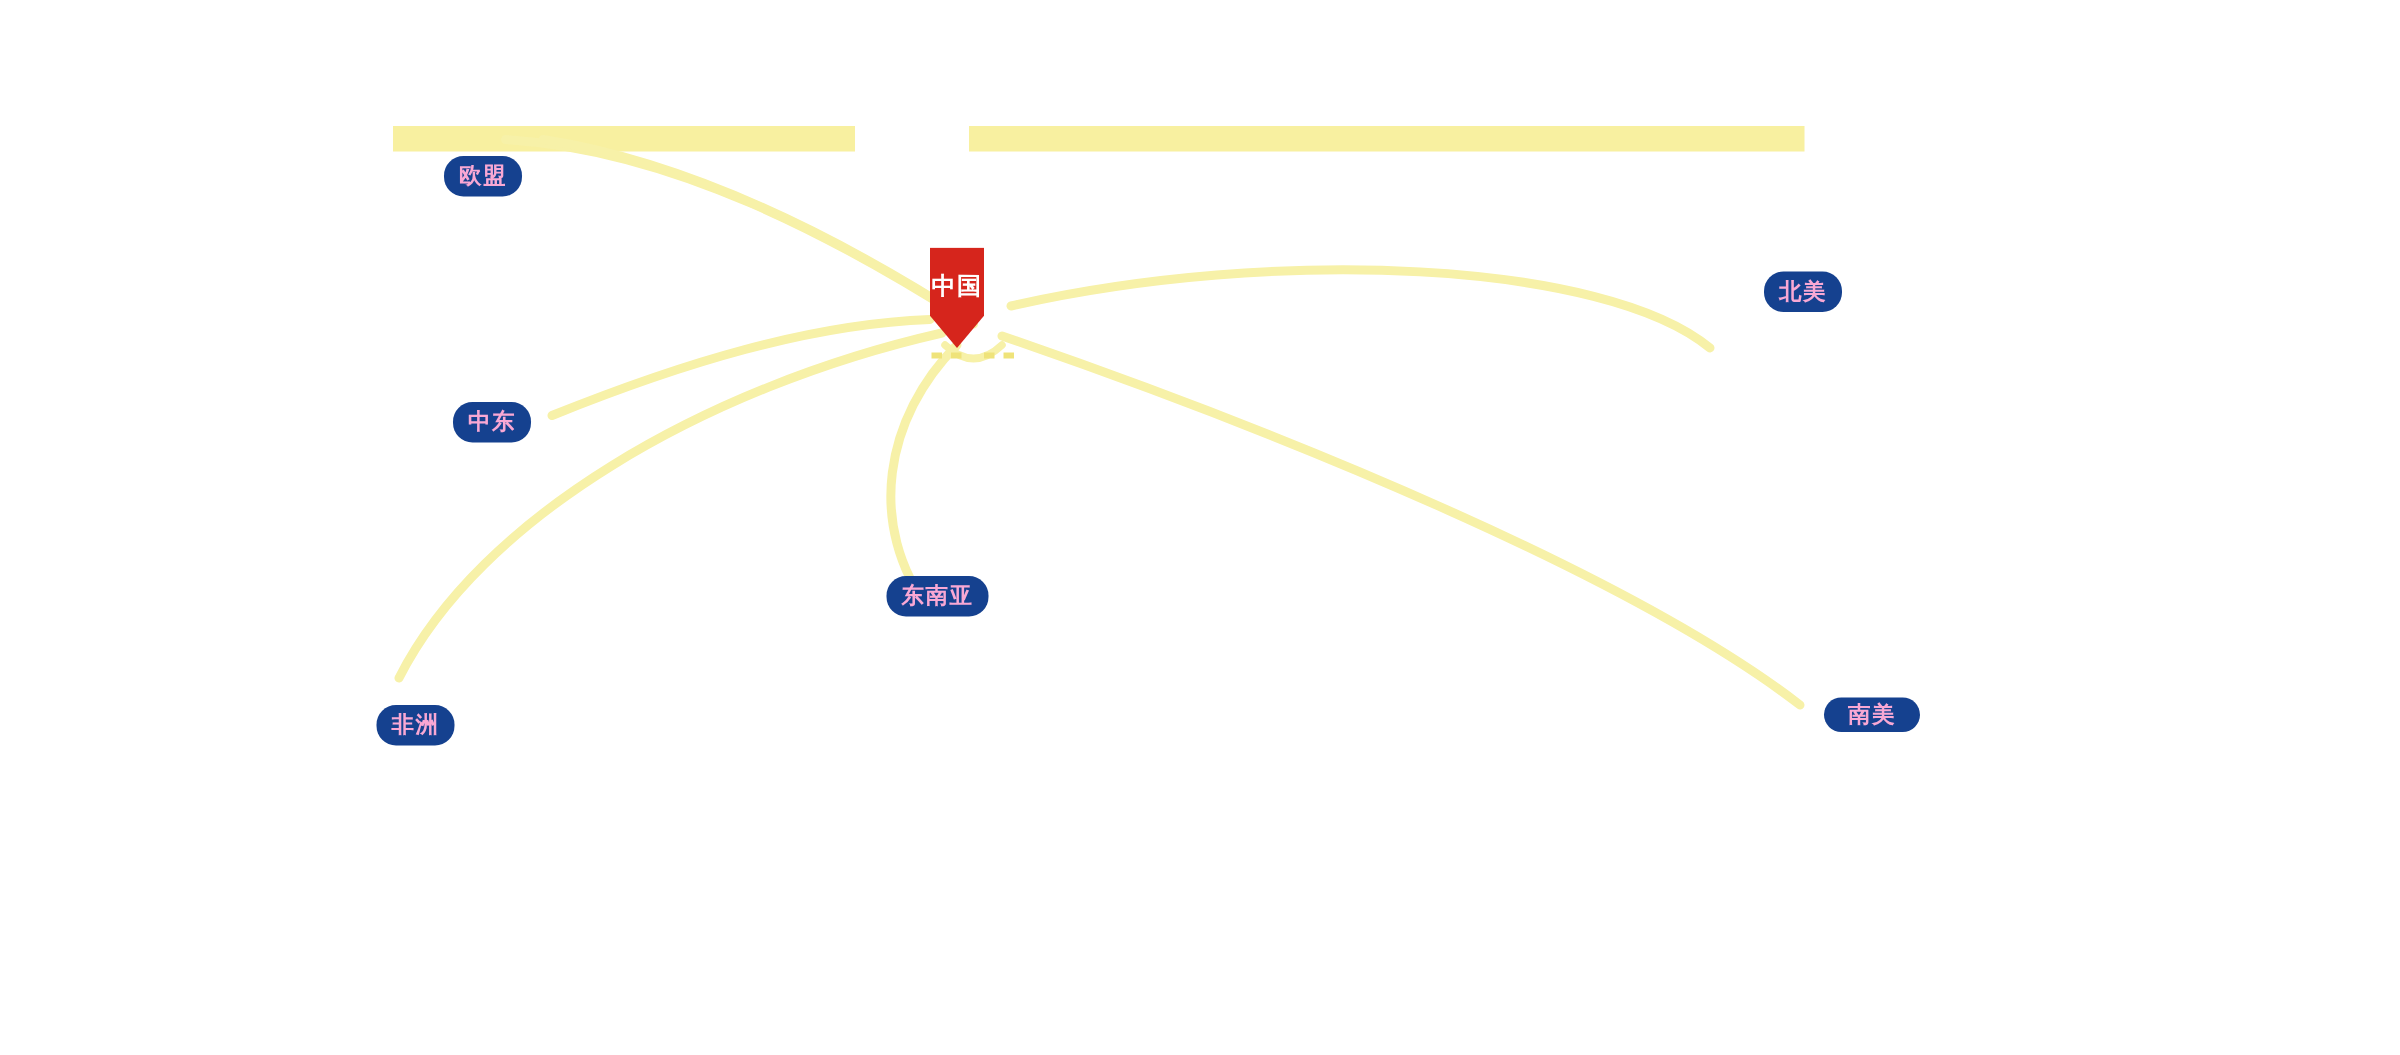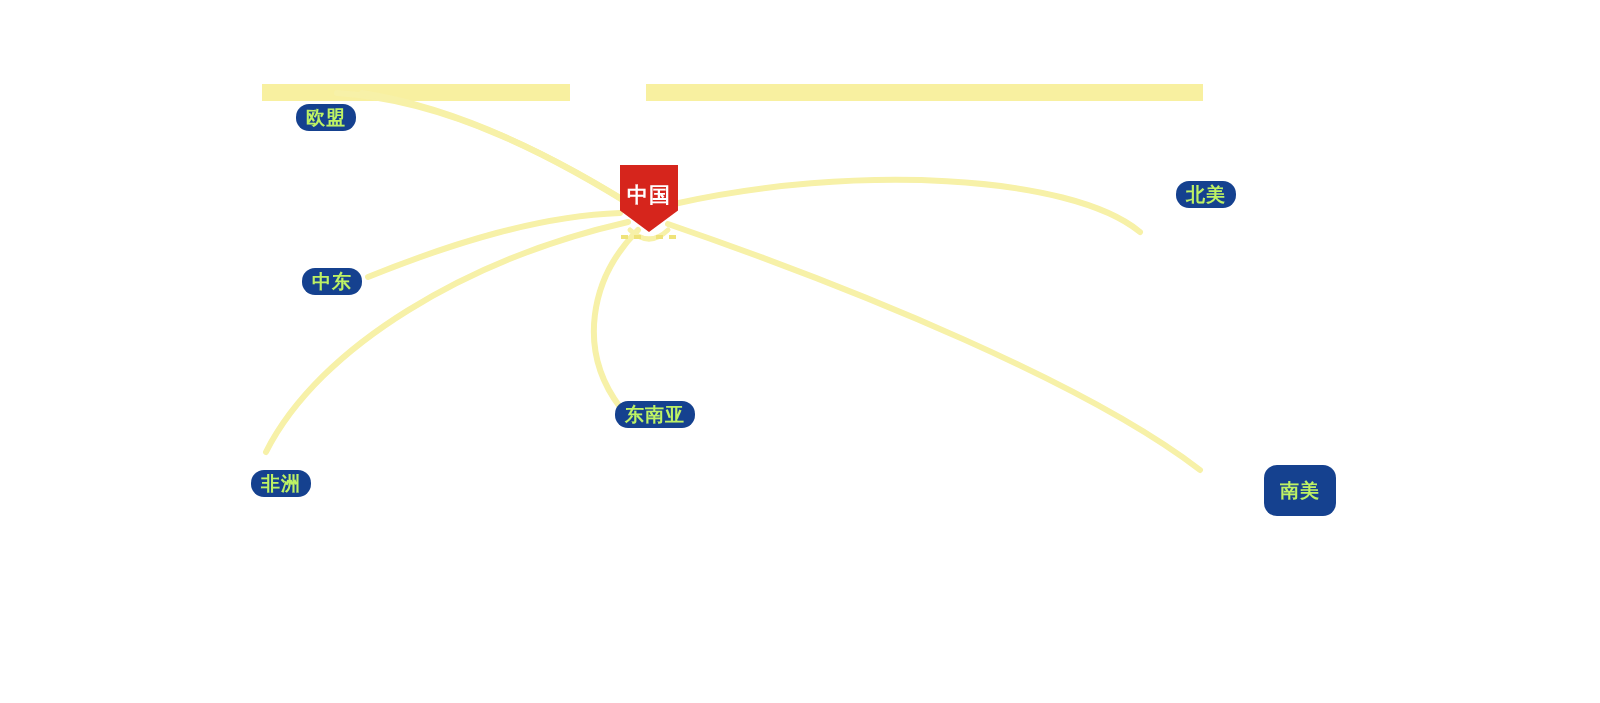--- a/index.html
+++ b/index.html
@@ -12,41 +12,41 @@
     font-family: "Liberation Sans", "DejaVu Sans", sans-serif;
   }
   .routes-svg {
     position: absolute;
     left: 0; top: 0;
     width: 1600px; height: 703px;
   }
   .region-label {
     position: absolute;
     background: #15418F;
-    color: #bef264;
+    color: #f9a8d4;
     font-weight: bold;
-    font-size: 19px;
+    font-size: 15px;
     line-height: 19px;
     padding: 4px 10px;
     letter-spacing: 1px;
     white-space: nowrap;
     z-index: 3;
     border-radius: 13px;
   }
   .china-pin {
     position: absolute;
     left: 620px;
     top: 165px;
-    width: 58px;
+    width: 36px;
     height: 67px;
     background: #D6251C;
     clip-path: polygon(0 0, 100% 0, 100% 68%, 50% 100%, 0 68%);
     color: #ffffff;
     font-weight: bold;
-    font-size: 21px;
+    font-size: 16px;
     letter-spacing: 1px;
     display: flex;
     justify-content: center;
     align-items: flex-start;
     padding-top: 16px;
     box-sizing: border-box;
     z-index: 4;
   }
 </style>
 </head>
@@ -85,25 +85,25 @@
   </div>
 
   <div class="region-label" style="left:1176px; top:181px;">
     <span>北美</span>
   </div>
 
   <div class="region-label" style="left:302px; top:268px;">
     <span>中东</span>
   </div>
 
-  <div class="region-label" style="left:615px; top:384px;margin-top:17px;">
+  <div class="region-label" style="left:591px; top:384px;">
     <span>东南亚</span>
   </div>
 
   <div class="region-label" style="left:251px; top:470px;">
     <span>非洲</span>
   </div>
 
-  <div class="region-label" style="left:1264px; top:465px; padding:16px 16px;">
+  <div class="region-label" style="left:1216px; top:465px; padding:2px 16px;">
     <span>南美</span>
   </div>
 
 </div>
 
 </body></html>

